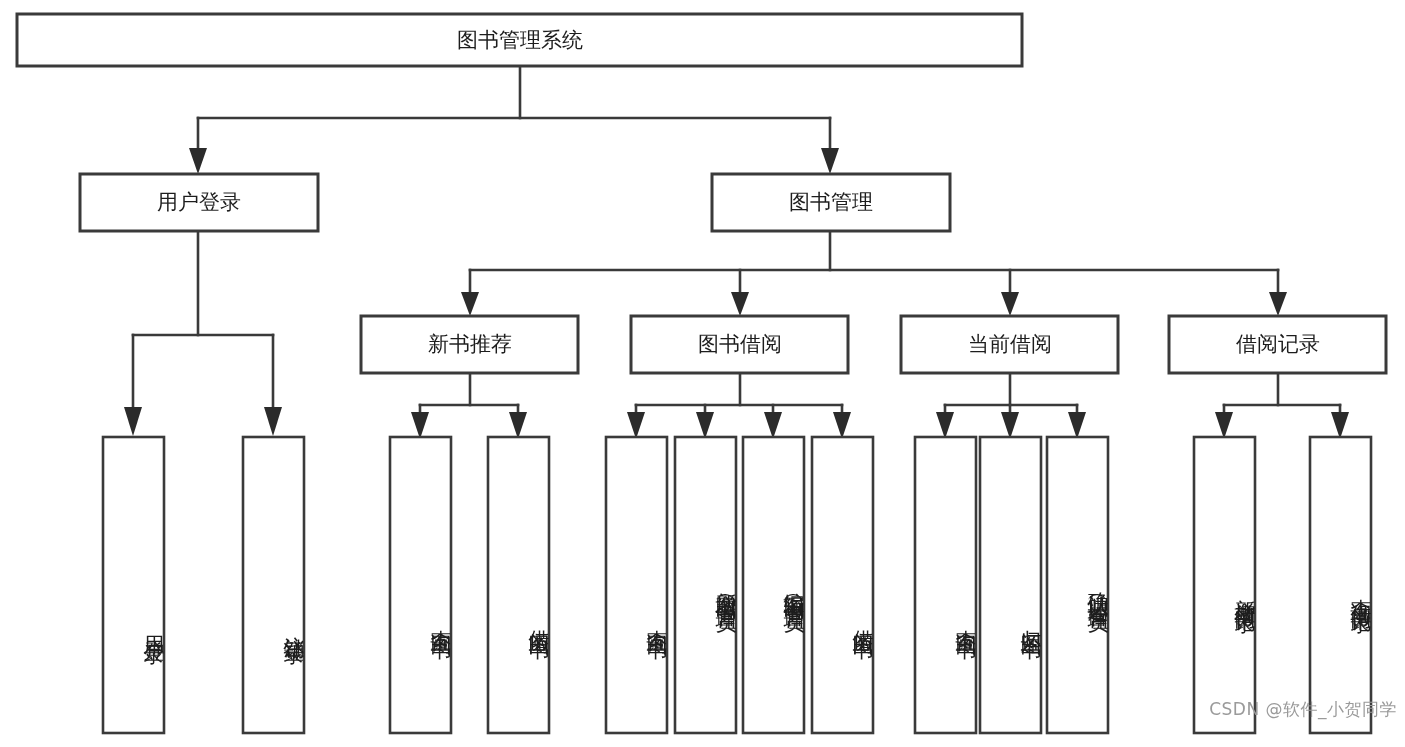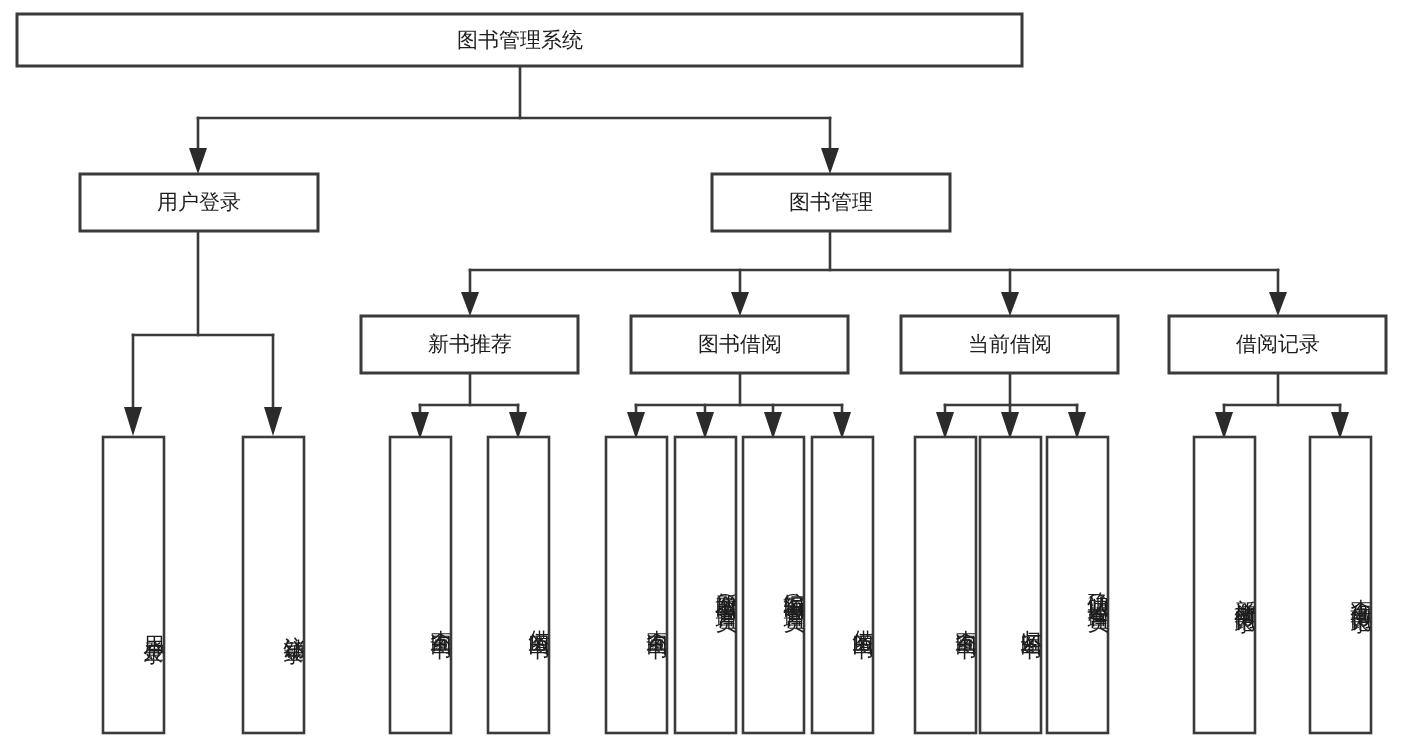--- a/index.html
+++ b/index.html
@@ -213,13 +213,14 @@
     <div class="vlabel" style="left:812px; top:505px;  width:61px; height:228px;">借阅图书</div>
 
     <div class="vlabel" style="left:915px; top:505px;  width:61px; height:228px;">查询图书</div>
     <div class="vlabel" style="left:980px; top:505px;  width:61px; height:228px;">归还图书</div>
     <div class="vlabel" style="left:1047px; top:443px; width:61px; height:290px;">确认归还（管理员）</div>
 
     <div class="vlabel" style="left:1194px; top:449px; width:61px; height:284px;">新增借阅记录</div>
     <div class="vlabel" style="left:1310px; top:449px; width:61px; height:284px;">查询借阅记录</div>
   </div>
 
+  <div class="watermark">CSDN @软件_小贺同学</div>
 </div>
 
 </body></html>

